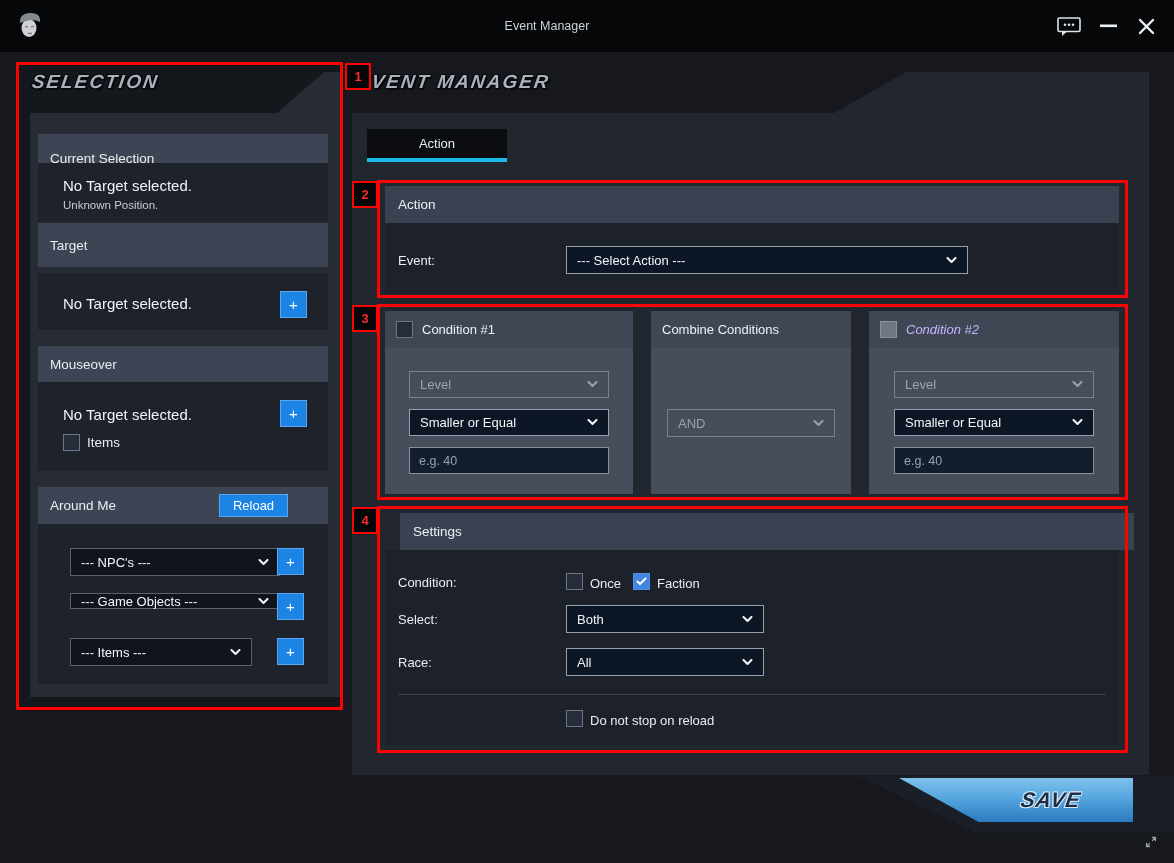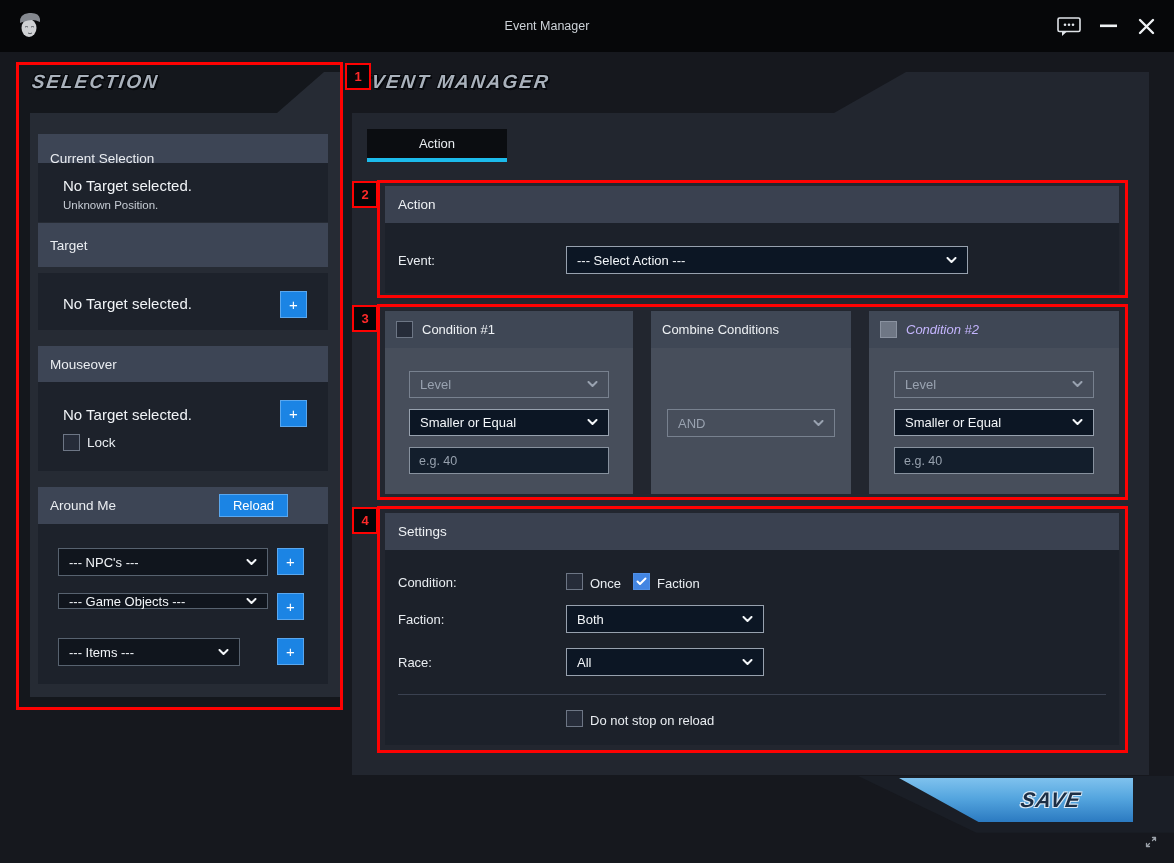--- a/index.html
+++ b/index.html
@@ -34,21 +34,21 @@
   .sec-b  { background:#1c212a; }
   .cond-h { background:#3f4755; display:flex; align-items:center; padding:1px 11px; gap:9px;
             font-size:13px; color:#eef1f4; }
   .cond-b { background:#474e5b; }
   .dim-text { color:#c4b5fd;font-style:italic; }
 
   
   .dd { background:#0c1624; border:1px solid #97a1ae; display:flex; align-items:center;
         padding:0 10px; font-size:13px; color:#f3f6f9; cursor:pointer; }
   .dd .chev { margin-left:auto; display:flex; }
-  .dd-dim-border { border-color:#57626f; background:#10151d; }
+  .dd-dim-border { border-color:#57626f; background:#10151d;margin-left:12px; }
   .dd-dis { background:transparent; border:1px solid #78818f; color:#99a2b0; cursor:default; }
 
   .cb { width:17px; height:17px; background:#262c39; border:1px solid #6d7685;
         display:inline-flex; align-items:center; justify-content:center; cursor:pointer; flex:none; }
   .cb-checked { background:#4285e2; border-color:#4f8fe6; }
   .cb-dis { background:#6f7785; border-color:#8a92a0; cursor:default; }
 
   .btn-blue { background:#1b84e4; border:1px solid #5aa7ee; color:#fff;
               display:flex; align-items:center; justify-content:center; cursor:pointer; }
   .plus { font-size:15px; line-height:1; }
@@ -129,21 +129,21 @@
   <span class="plus">+</span>
 </div>
 
 <div class="a card-h" style="left:38px;top:346px;width:290px;height:36px">Mouseover</div>
 <div class="a card-b" style="left:38px;top:382px;width:290px;height:89px"></div>
 <div class="a" style="left:63px;top:406px;font-size:15px;color:#f1f4f7">No Target selected.</div>
 <div class="a btn-blue" style="left:280px;top:400px;width:27px;height:27px">
   <span class="plus">+</span>
 </div>
 <span class="a cb" style="left:63px;top:434px"></span>
-<div class="a" style="left:87px;top:435px;font-size:13.5px">Lock</div>
+<div class="a" style="left:87px;top:435px;font-size:13.5px">Items</div>
 
 <div class="a card-h" style="left:38px;top:487px;width:290px;height:37px">Around Me</div>
 <div class="a btn-blue" style="left:219px;top:494px;width:69px;height:23px;font-size:13px">
   <span>Reload</span>
 </div>
 <div class="a card-b" style="left:38px;top:524px;width:290px;height:160px"></div>
 
 <div class="a dd dd-dim-border" style="left:58px;top:548px;width:210px;height:28px">
   <span>--- NPC's ---</span>
   <span class="chev">
@@ -259,34 +259,34 @@
       <svg width="11" height="7" viewBox="0 0 11 7">
         <path d="M1.5 1 L5.5 5 L9.5 1" fill="none" stroke="currentColor" stroke-width="2" stroke-linecap="round" stroke-linejoin="round"></path>
       </svg>
     </span>
 </div>
 <input class="a tbox" style="left: 894px; top: 447px; width: 200px; height: 27px;" placeholder="e.g. 40">
 
 <div class="a redbox" style="left:377px;top:304px;width:751px;height:196px"></div>
 <div class="a badge" style="left:352px;top:305px;width:26px;height:27px">3</div>
 
-<div class="a sec-h" style="left:385px;top:513px;width:734px;height:37px">Settings</div>
+<div class="a sec-h" style="left:400px;top:513px;width:734px;height:37px">Settings</div>
 <div class="a sec-b" style="left:385px;top:550px;width:734px;height:195px"></div>
 
 <div class="a lbl" style="left:398px;top:575px">Condition:</div>
 <span class="a cb" style="left:566px;top:573px"></span>
 <div class="a lbl" style="left:590px;top:576px">Once</div>
 <span class="a cb cb-checked" style="left:633px;top:573px">
   <svg width="11" height="9" viewBox="0 0 11 9">
       <path d="M1.5 4.5 L4 7 L9.5 1.5" fill="none" stroke="#fff" stroke-width="2" stroke-linecap="round" stroke-linejoin="round"></path>
     </svg>
 </span>
 <div class="a lbl" style="left:657px;top:576px">Faction</div>
 
-<div class="a lbl" style="left:398px;top:612px">Faction:</div>
+<div class="a lbl" style="left:398px;top:612px">Select:</div>
 <div class="a dd" style="left:566px;top:605px;width:198px;height:28px">
   <span>Both</span>
   <span class="chev">
       <svg width="11" height="7" viewBox="0 0 11 7">
         <path d="M1.5 1 L5.5 5 L9.5 1" fill="none" stroke="currentColor" stroke-width="2" stroke-linecap="round" stroke-linejoin="round"></path>
       </svg>
     </span>
 </div>
 
 <div class="a lbl" style="left:398px;top:655px">Race:</div>

